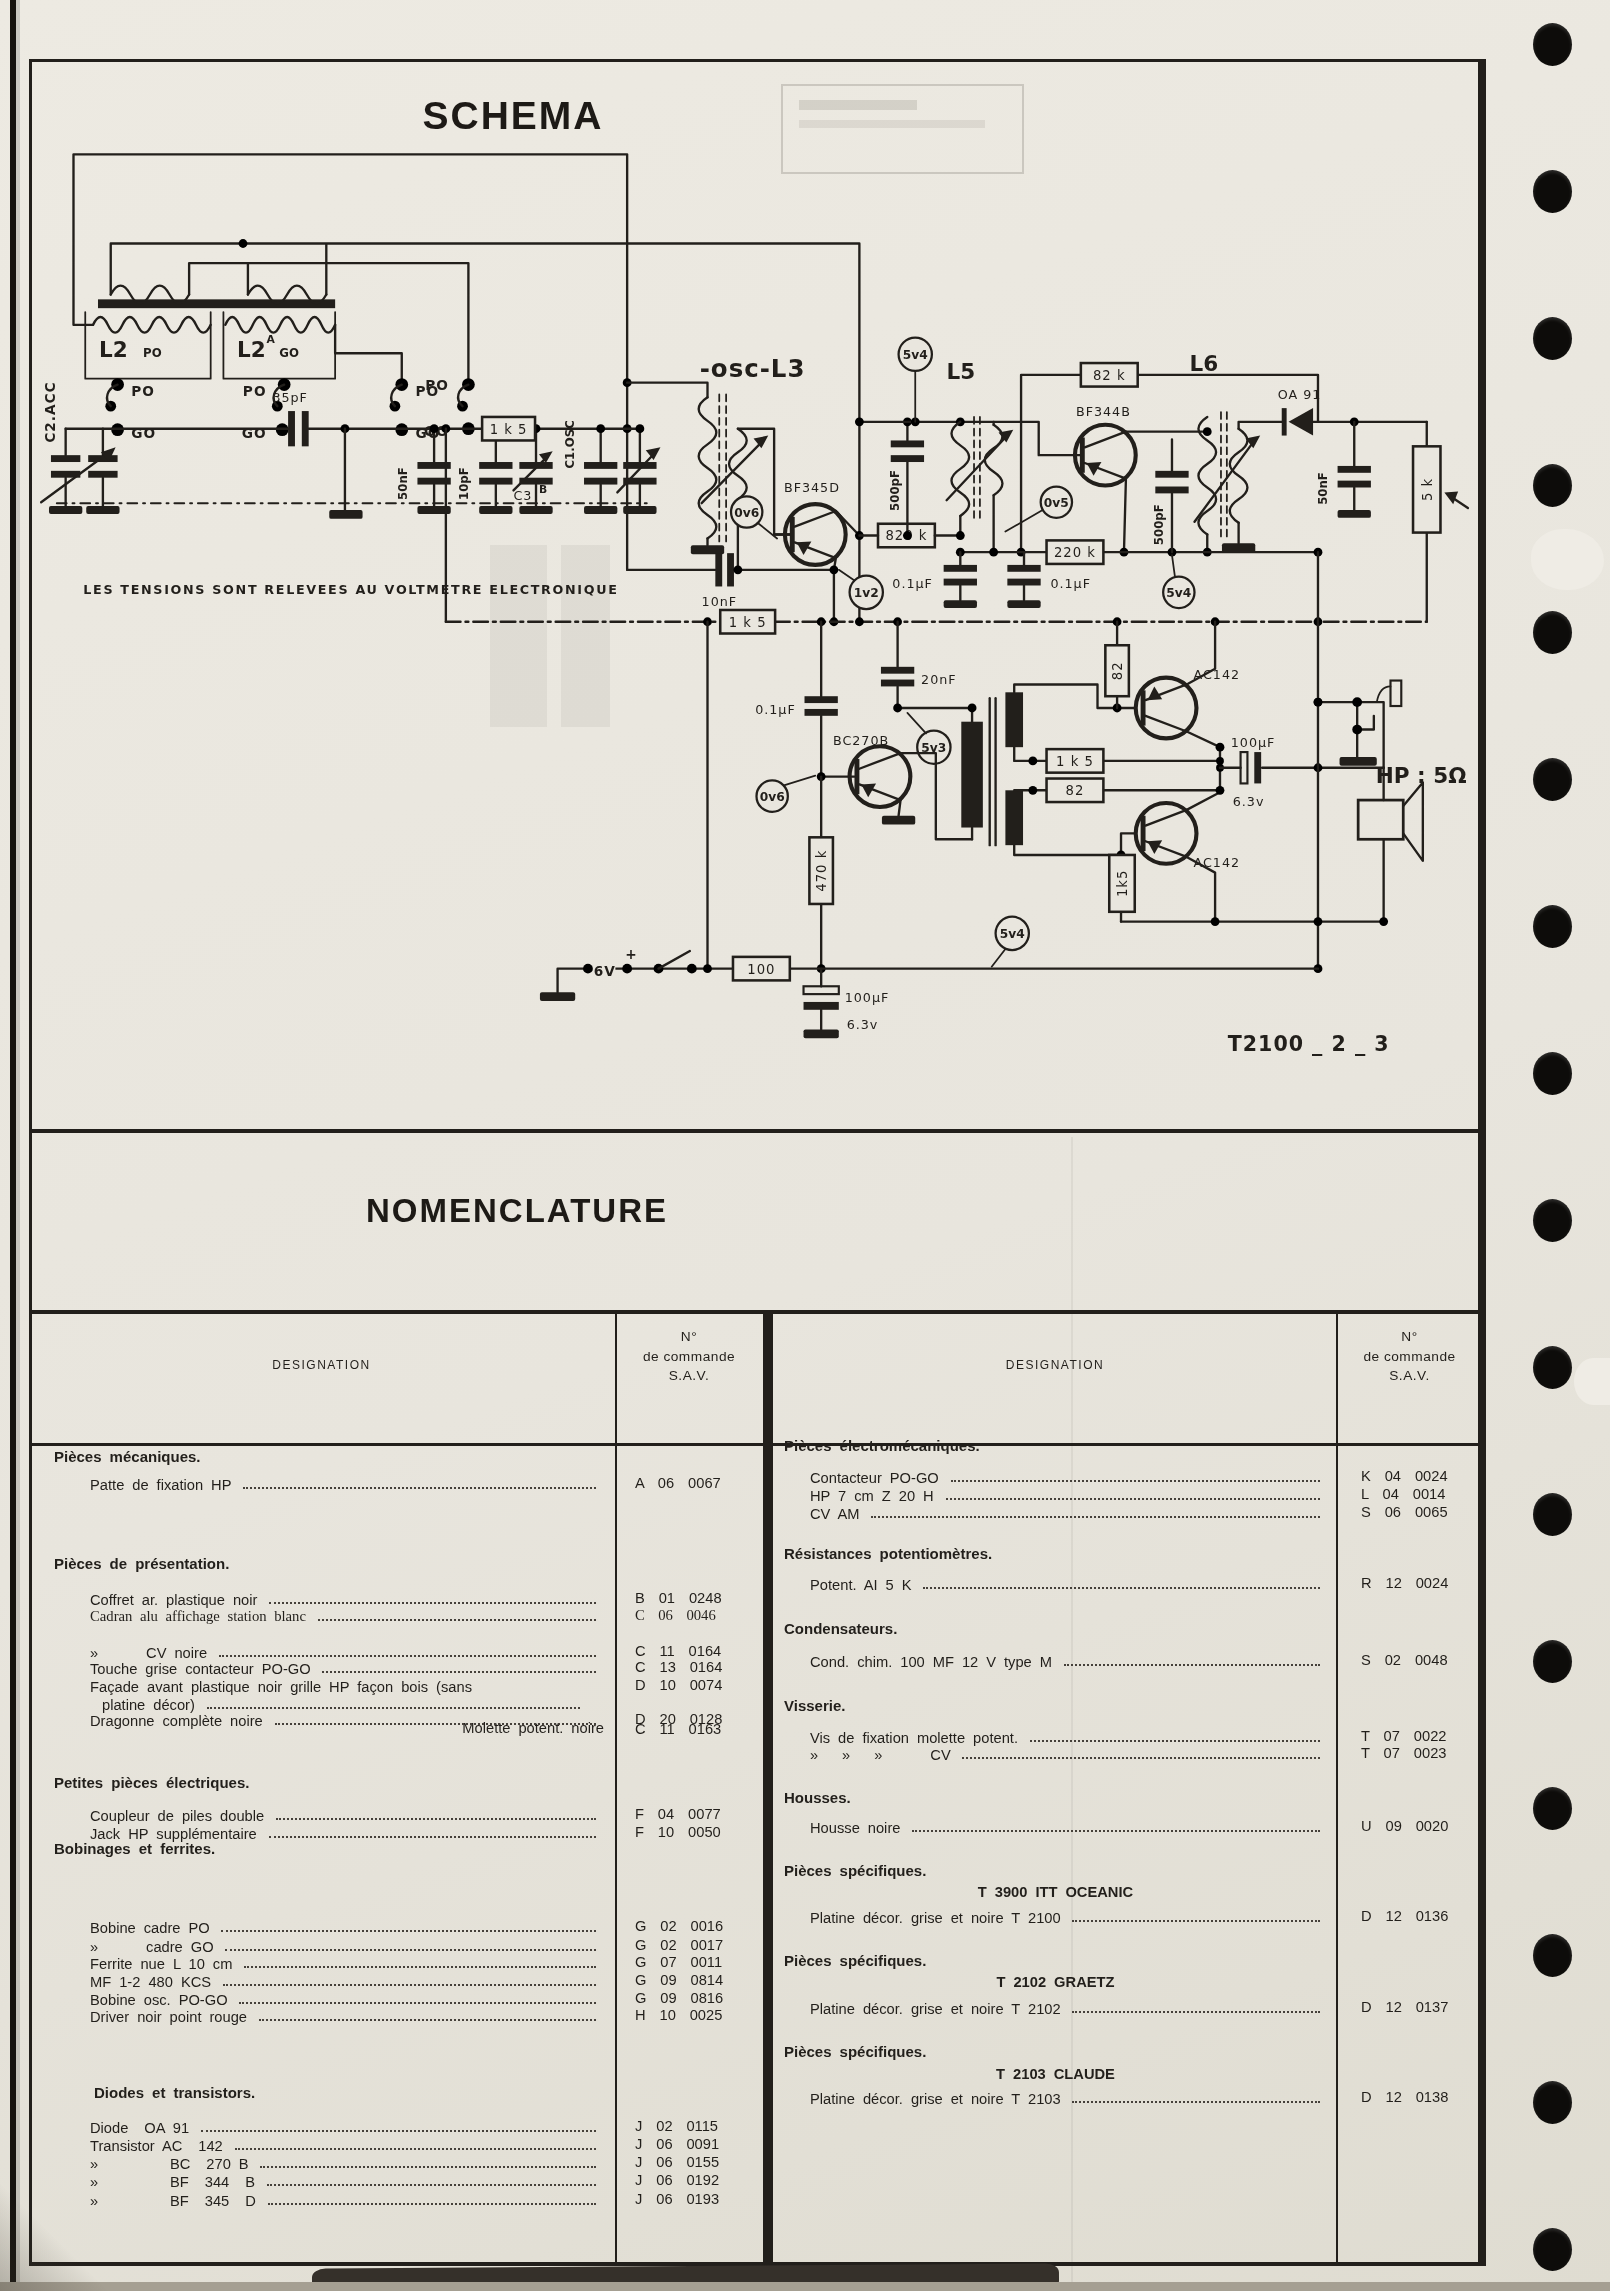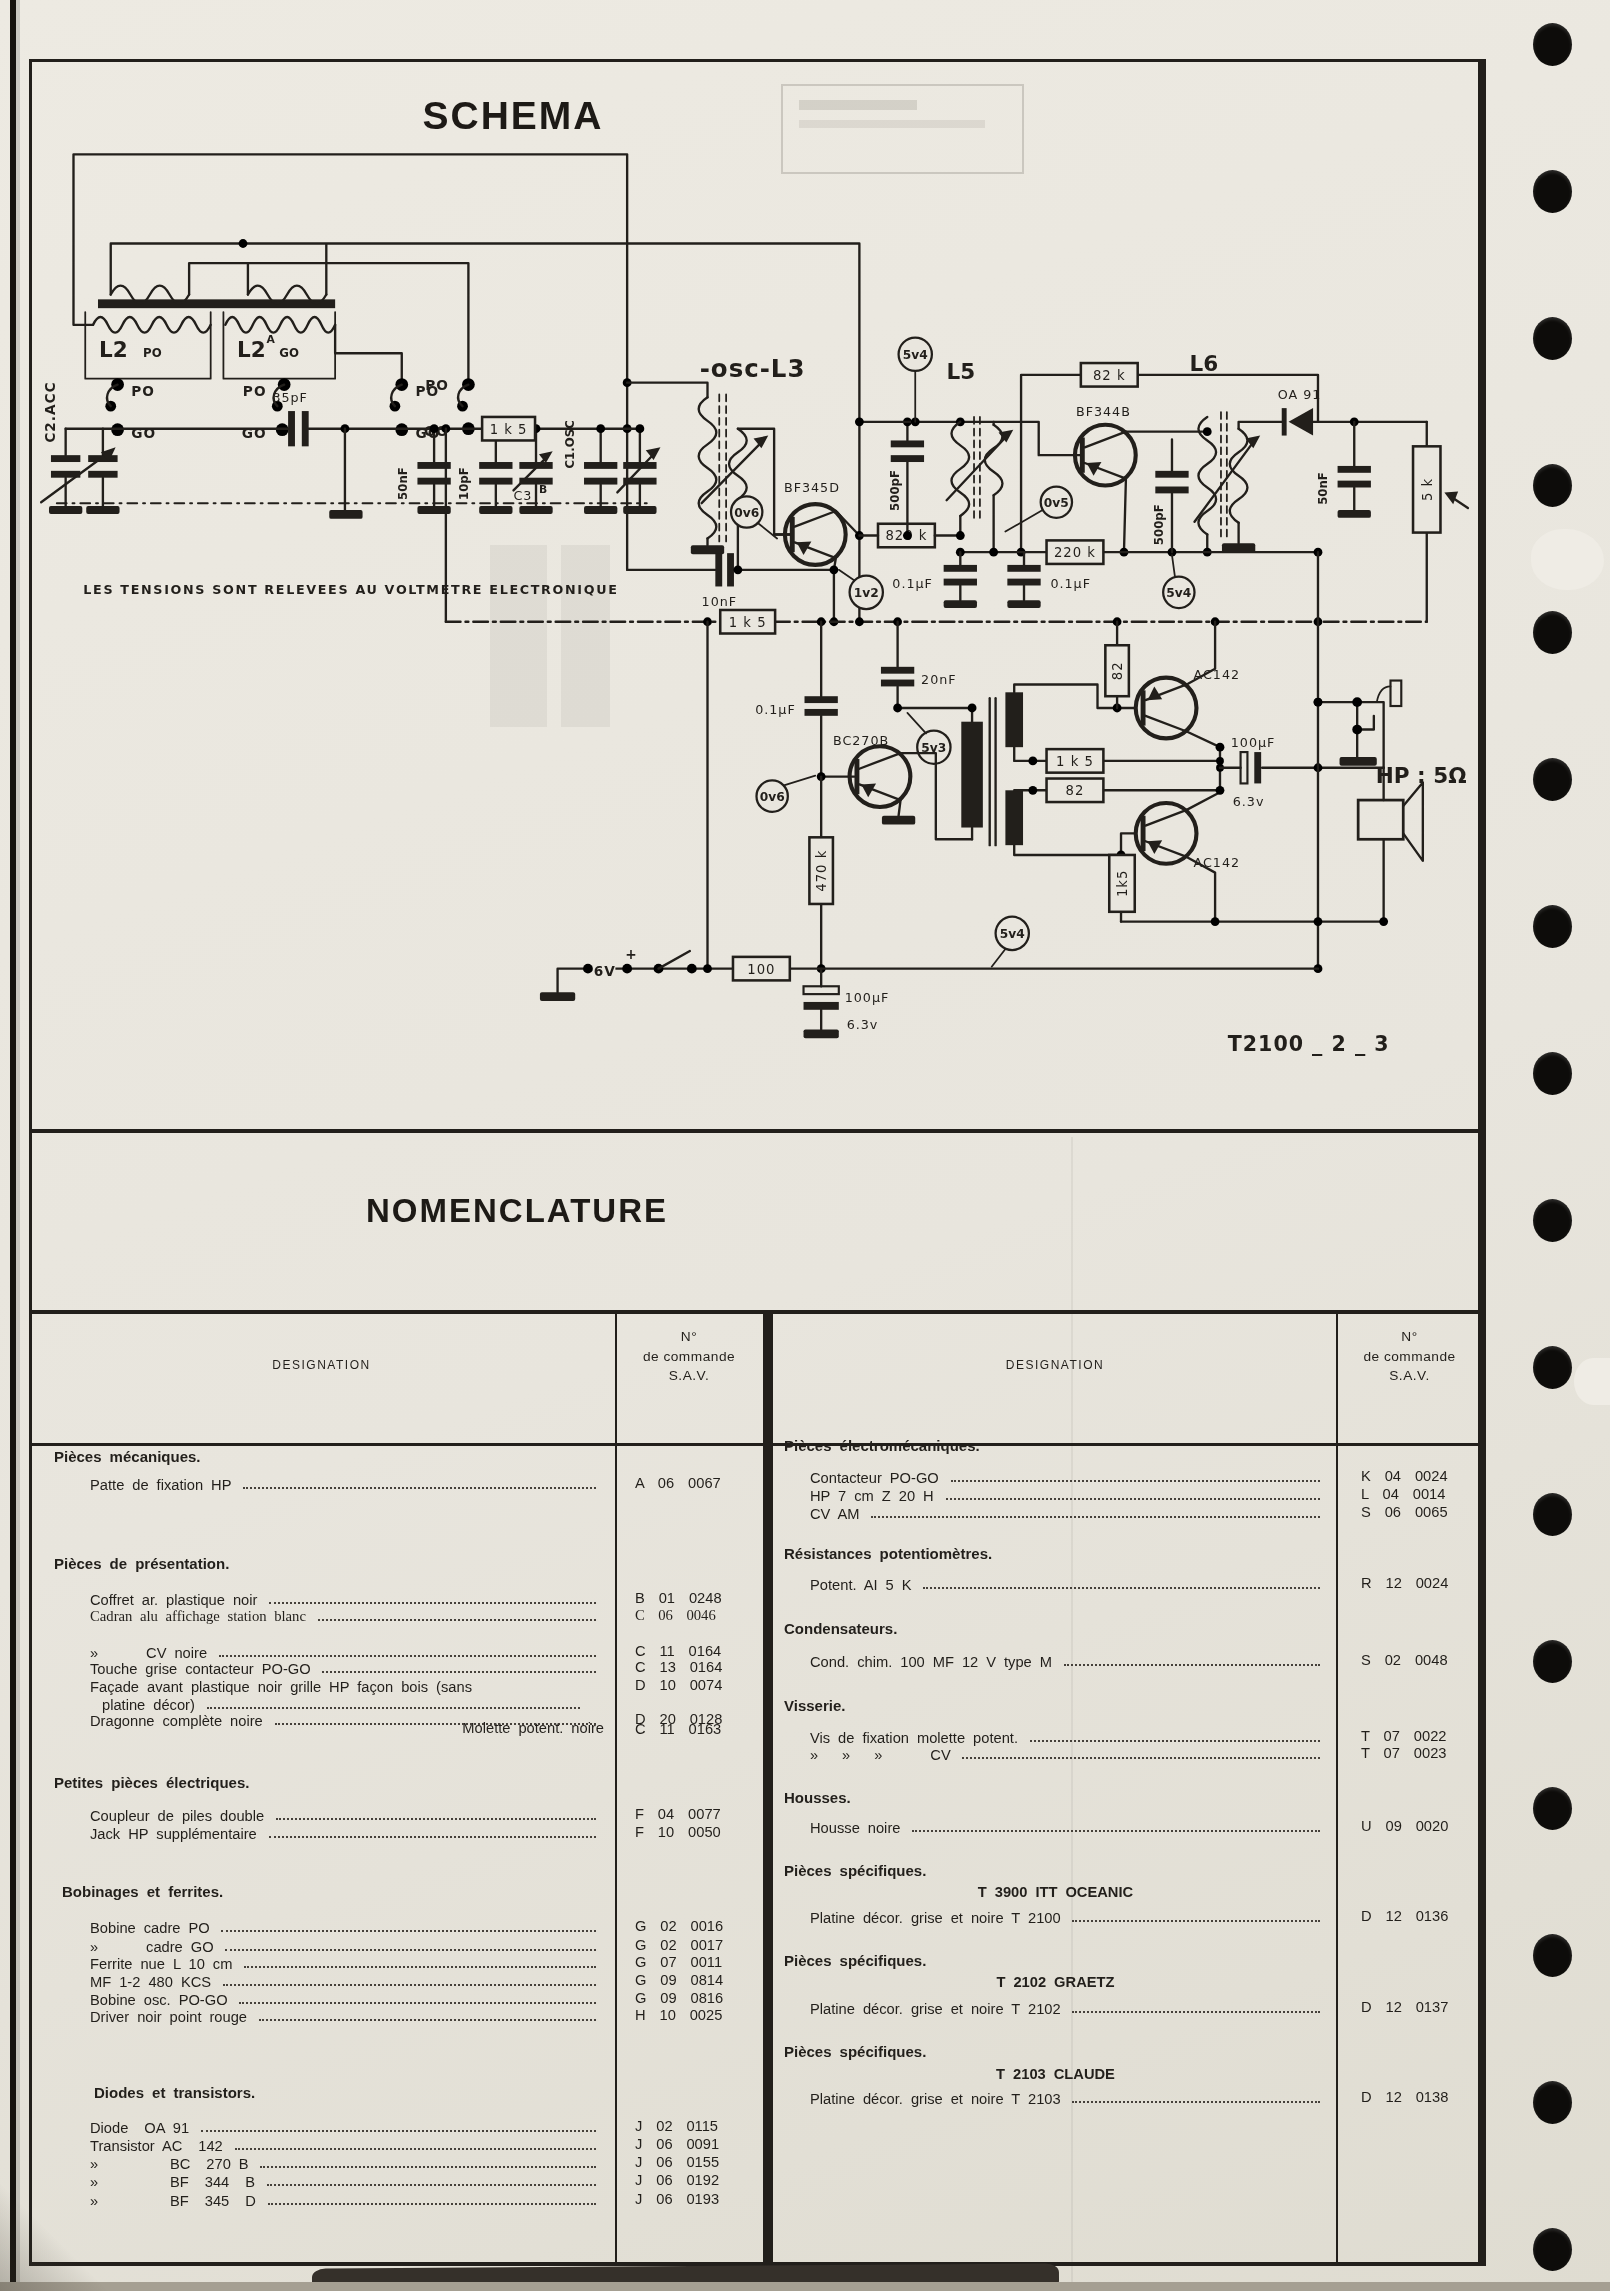--- a/index.html
+++ b/index.html
@@ -594,21 +594,21 @@
         <span class="tl">Coupleur de piles double</span>
         <span class="dots"></span>
         <span class="tc">F 04 0077</span>
       </div>
     <div class="ti" style="top:1823px;align-items:flex-end;">
         <span class="tl">Jack HP supplémentaire</span>
         <span class="dots"></span>
         <span class="tc">F 10 0050</span>
       </div>
 
-    <div class="th" style="left:54px;top:1883px;margin-left:8px;">Bobinages et ferrites.</div>
+    <div class="th" style="left:54px;top:1840px;">Bobinages et ferrites.</div>
     <div class="ti" style="top:1917px;">
         <span class="tl">Bobine cadre PO</span>
         <span class="dots"></span>
         <span class="tc">G 02 0016</span>
       </div>
     <div class="ti" style="top:1936px;">
         <span class="tl">»      cadre GO</span>
         <span class="dots"></span>
         <span class="tc">G 02 0017</span>
       </div>

